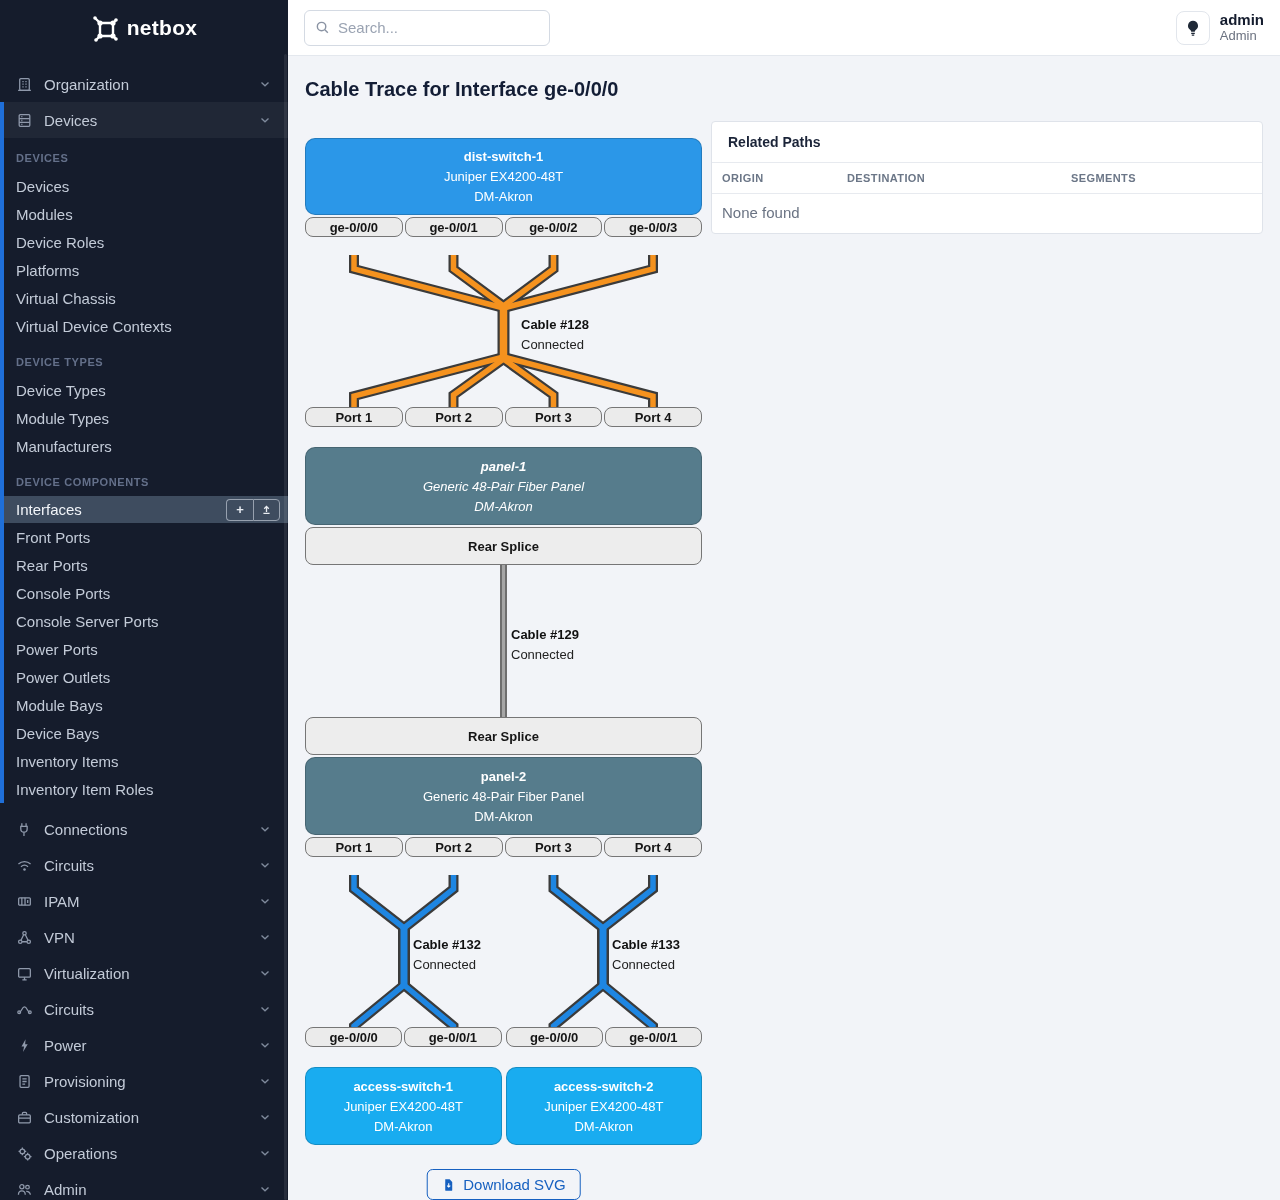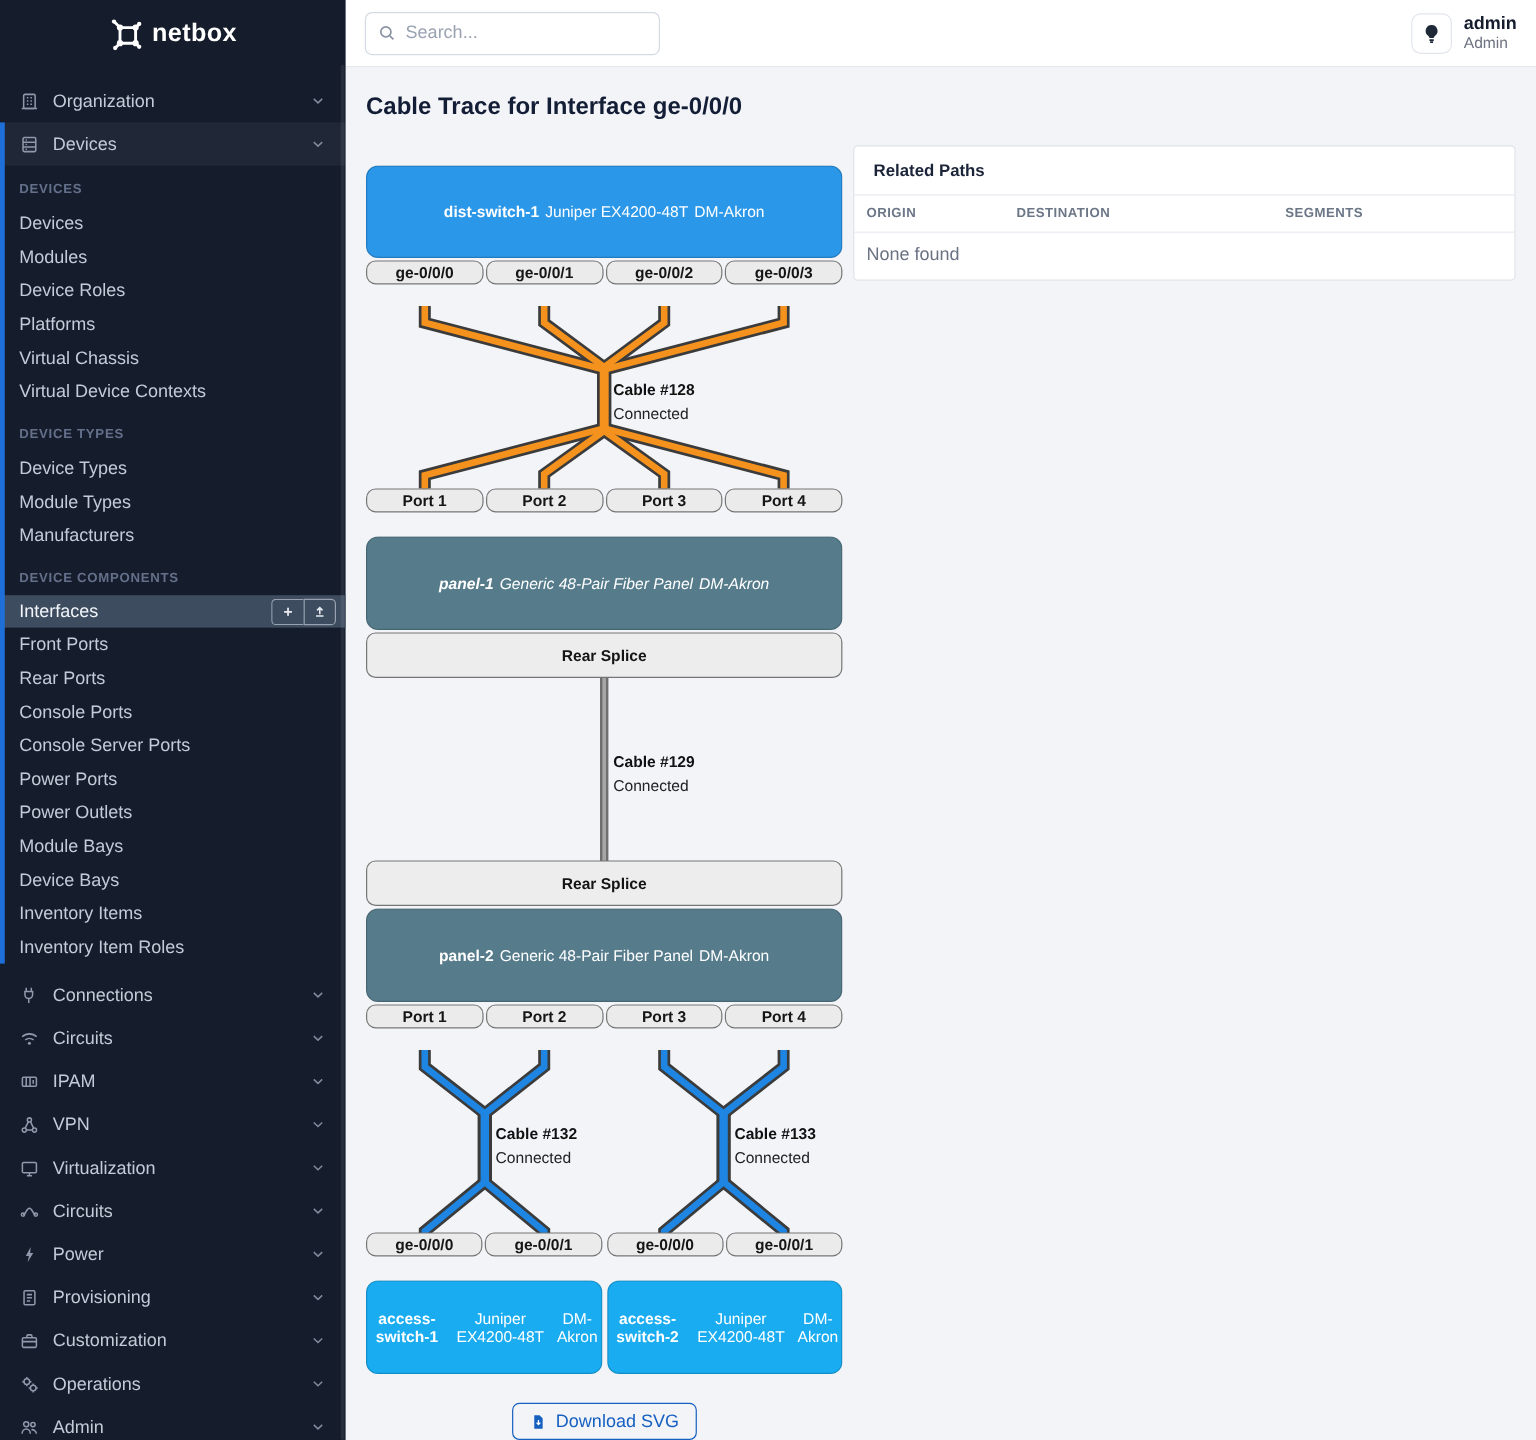--- a/index.html
+++ b/index.html
@@ -43,38 +43,38 @@
   .bulb-btn{width:34px;height:34px;border:1px solid #e2e6ec;border-radius:8px;background:#fff;display:flex;align-items:center;justify-content:center;cursor:pointer;}
   .user-name{font-size:15px;font-weight:700;color:#141c2e;line-height:17px;}
   .user-role{font-size:13px;color:#6b7280;line-height:16px;}
 
   .content{position:relative;flex:1;}
   .page-title{position:absolute;left:17px;top:22px;font-size:20px;font-weight:700;color:#131d35;}
 
   
   .trace{position:absolute;left:17px;top:82px;width:397px;height:1066px;}
   .trace svg.cables{position:absolute;left:0;top:0;}
-  .node{position:absolute;left:0;right:0;border-radius:10px;color:#fff;display:flex;flex-direction:row;align-items:center;justify-content:center;gap:5px;text-align:center;border:1px solid rgba(0,0,0,.18);cursor:pointer;}
+  .node{position:absolute;left:0;right:0;border-radius:10px;color:#fff;display:flex;flex-direction:column;align-items:center;justify-content:center;gap:5px;text-align:center;border:1px solid rgba(0,0,0,.18);cursor:pointer;}
   .node .nm{font-weight:700;font-size:13px;}
   .node .sub{font-size:13px;}
   .node-dist{top:0;height:77px;background:var(--device-blue);}
   .node-panel1{top:309px;height:78px;background:var(--panel-teal);font-style:italic;}
   .node-panel2{top:619px;height:78px;background:var(--panel-teal);}
   .access-row{position:absolute;left:0;right:0;top:929px;height:78px;display:flex;gap:4px;}
   .access-row .node{position:relative;flex:1;background:var(--access-blue);}
   .row{position:absolute;left:0;right:0;height:20px;display:flex;gap:2px;}
   .row-a{top:79px;} .row-b{top:269px;} .row-c{top:699px;} .row-d{top:889px;}
   .row-d .port:nth-child(3){margin-left:2px;}
   .port{flex:1;background:#ebebeb;border:1px solid #767676;border-radius:8px;display:flex;align-items:center;justify-content:center;font-size:13px;font-weight:700;color:#151515;cursor:pointer;}
   .splice{position:absolute;left:0;right:0;height:38px;background:#ededed;border:1px solid #767676;border-radius:8px;display:flex;align-items:center;justify-content:center;font-size:13px;font-weight:700;color:#151515;cursor:pointer;}
   .splice-1{top:389px;} .splice-2{top:579px;}
   .cable-label{position:absolute;cursor:pointer;}
   .cable-label .cn{font-size:13px;font-weight:700;color:#111;line-height:20px;}
   .cable-label .cs{font-size:13px;color:#222;line-height:20px;}
-  .lbl-128{left:206px;top:177px;} .lbl-129{left:206px;top:487px;}
+  .lbl-128{left:216px;top:177px;} .lbl-129{left:206px;top:487px;}
   .lbl-132{left:108px;top:797px;} .lbl-133{left:307px;top:797px;}
   polyline,line{fill:none;stroke-linejoin:miter;stroke-linecap:butt;}
   .c-dark{stroke:#3b3b3b;stroke-width:10px;}
   .c-dark.bundle{stroke-width:12px;}
   .c-orange{stroke:var(--cable-orange);stroke-width:5.5px;}
   .c-orange.bundle{stroke-width:7.5px;}
   .c-blue{stroke:var(--cable-blue);stroke-width:5.5px;}
   .c-blue.bundle{stroke-width:7px;}
   .g-dark{stroke:#6e6e6e;stroke-width:7px;}
   .g-mid{stroke:var(--cable-gray);stroke-width:3px;}

